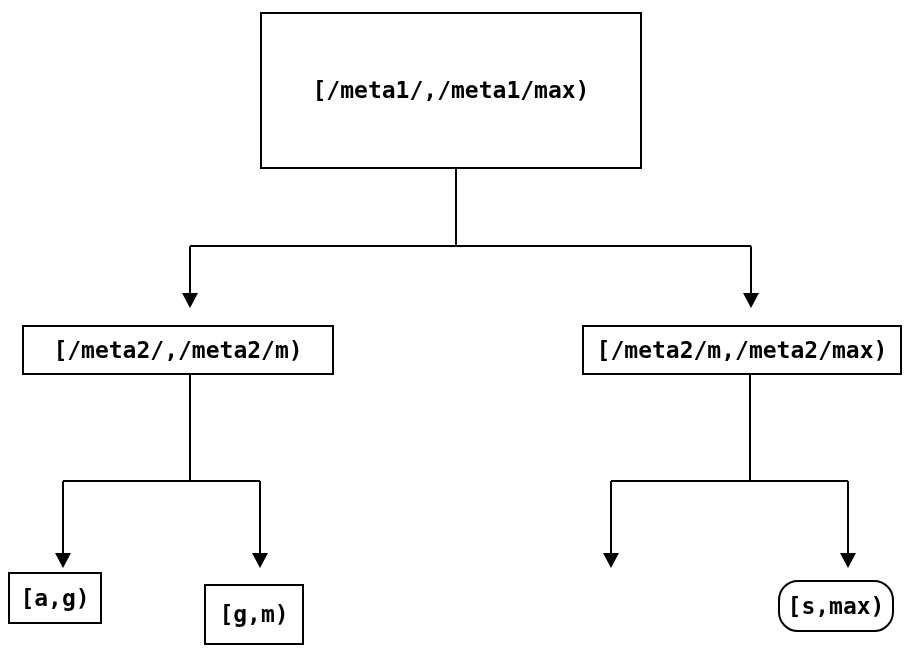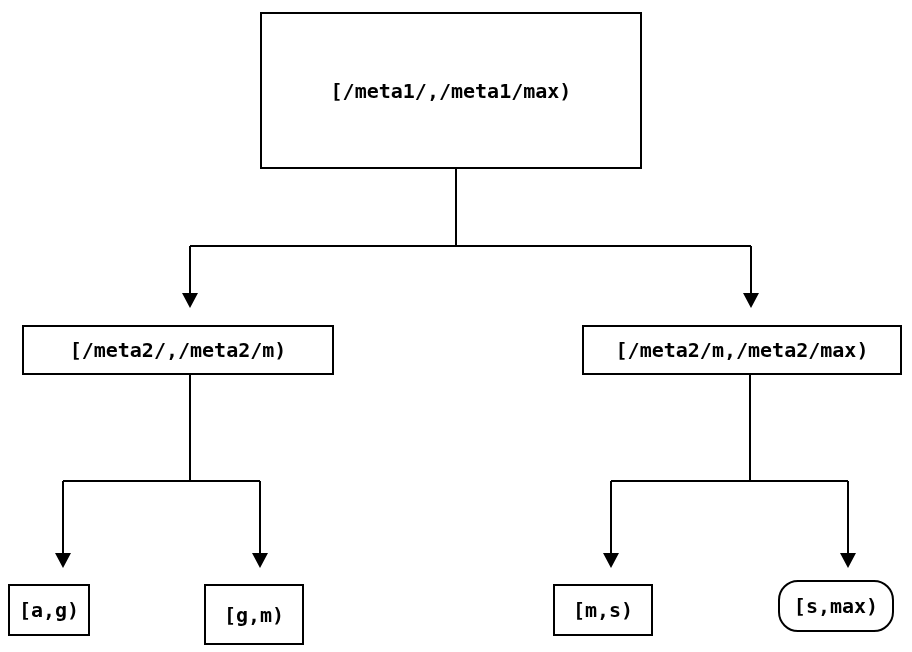--- a/index.html
+++ b/index.html
@@ -32,28 +32,28 @@
   .node {
     position: absolute;
     box-sizing: border-box;
     border: 2px solid #000000;
     background: #ffffff;
     color: #000000;
     display: flex;
     align-items: center;
     justify-content: center;
     font-weight: bold;
-    font-size: 20px;
+    font-size: 23px;
     line-height: 1;
     white-space: nowrap;
   }
   .node-root   { left: 260px; top: 12px;  width: 382px; height: 157px; }
   .node-left   { left: 22px;  top: 325px; width: 312px; height: 50px; }
   .node-right  { left: 582px; top: 325px; width: 320px; height: 50px; }
-  .node-leaf-ag   { left: 8px;   top: 584px; width: 82px; height: 52px; }
+  .node-leaf-ag   { left: 8px;   top: 572px; width: 94px; height: 52px; }
   .node-leaf-gm   { left: 204px; top: 584px; width: 100px; height: 61px; }
   .node-leaf-ms   { left: 553px; top: 584px; width: 100px; height: 52px; }
   .node-leaf-smax { left: 778px; top: 580px; width: 116px; height: 52px; border-radius: 20px; }
 </style>
 </head>
 <body>
 
 <div class="canvas">
 
   <svg class="edge-layer" width="912" height="652" viewBox="0 0 912 652">
@@ -89,17 +89,16 @@
   <div class="node node-root">[/meta1/,/meta1/max)</div>
 
   <div class="node node-left">[/meta2/,/meta2/m)</div>
 
   <div class="node node-right">[/meta2/m,/meta2/max)</div>
 
   <div class="node node-leaf-ag">[a,g)</div>
 
   <div class="node node-leaf-gm">[g,m)</div>
 
-  <div class="node node-leaf-ms">[m,s)</div>
 
   <div class="node node-leaf-smax">[s,max)</div>
 
 </div>
 
 </body></html>

